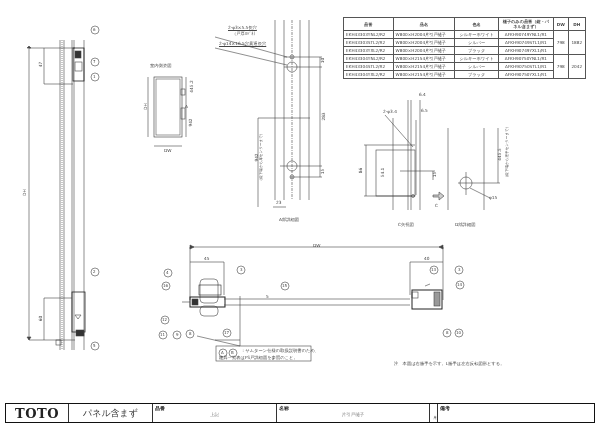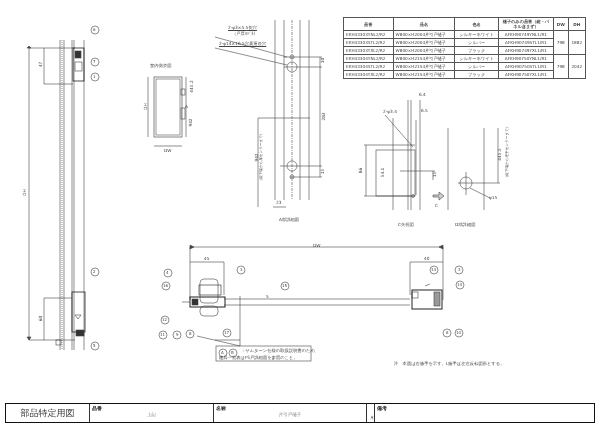--- a/index.html
+++ b/index.html
@@ -283,21 +283,22 @@
   <tr>
     <td class="l">EKH43304YXL2/R2</td>
     <td class="l">W800×H2154片引戸樋子</td>
     <td>ブラック</td>
     <td>AFKH90750YXL1/R1</td>
   </tr>
 </tbody>
   </table>
 
 <div class="titleblock">
-  <div class="tb-cell sheet">部品特定用図</div>
+  <div class="tb-cell logo">TOTO</div>
+  <div class="tb-cell sheet">パネル含まず</div>
   <div class="tb-cell" style="width:123px">
     <span class="lbl">品番</span>
     <span class="val">上記</span>
   </div>
   <div class="tb-cell" style="width:152px">
     <span class="lbl">名称</span>
     <span class="val">片引戸樋子</span>
   </div>
   <div class="tb-cell" style="width:7px;font-size:3px;writing-mode:vertical-rl;text-align:center;color:#555">尺度</div>
   <div class="tb-cell" style="flex:1;border-right:none">

